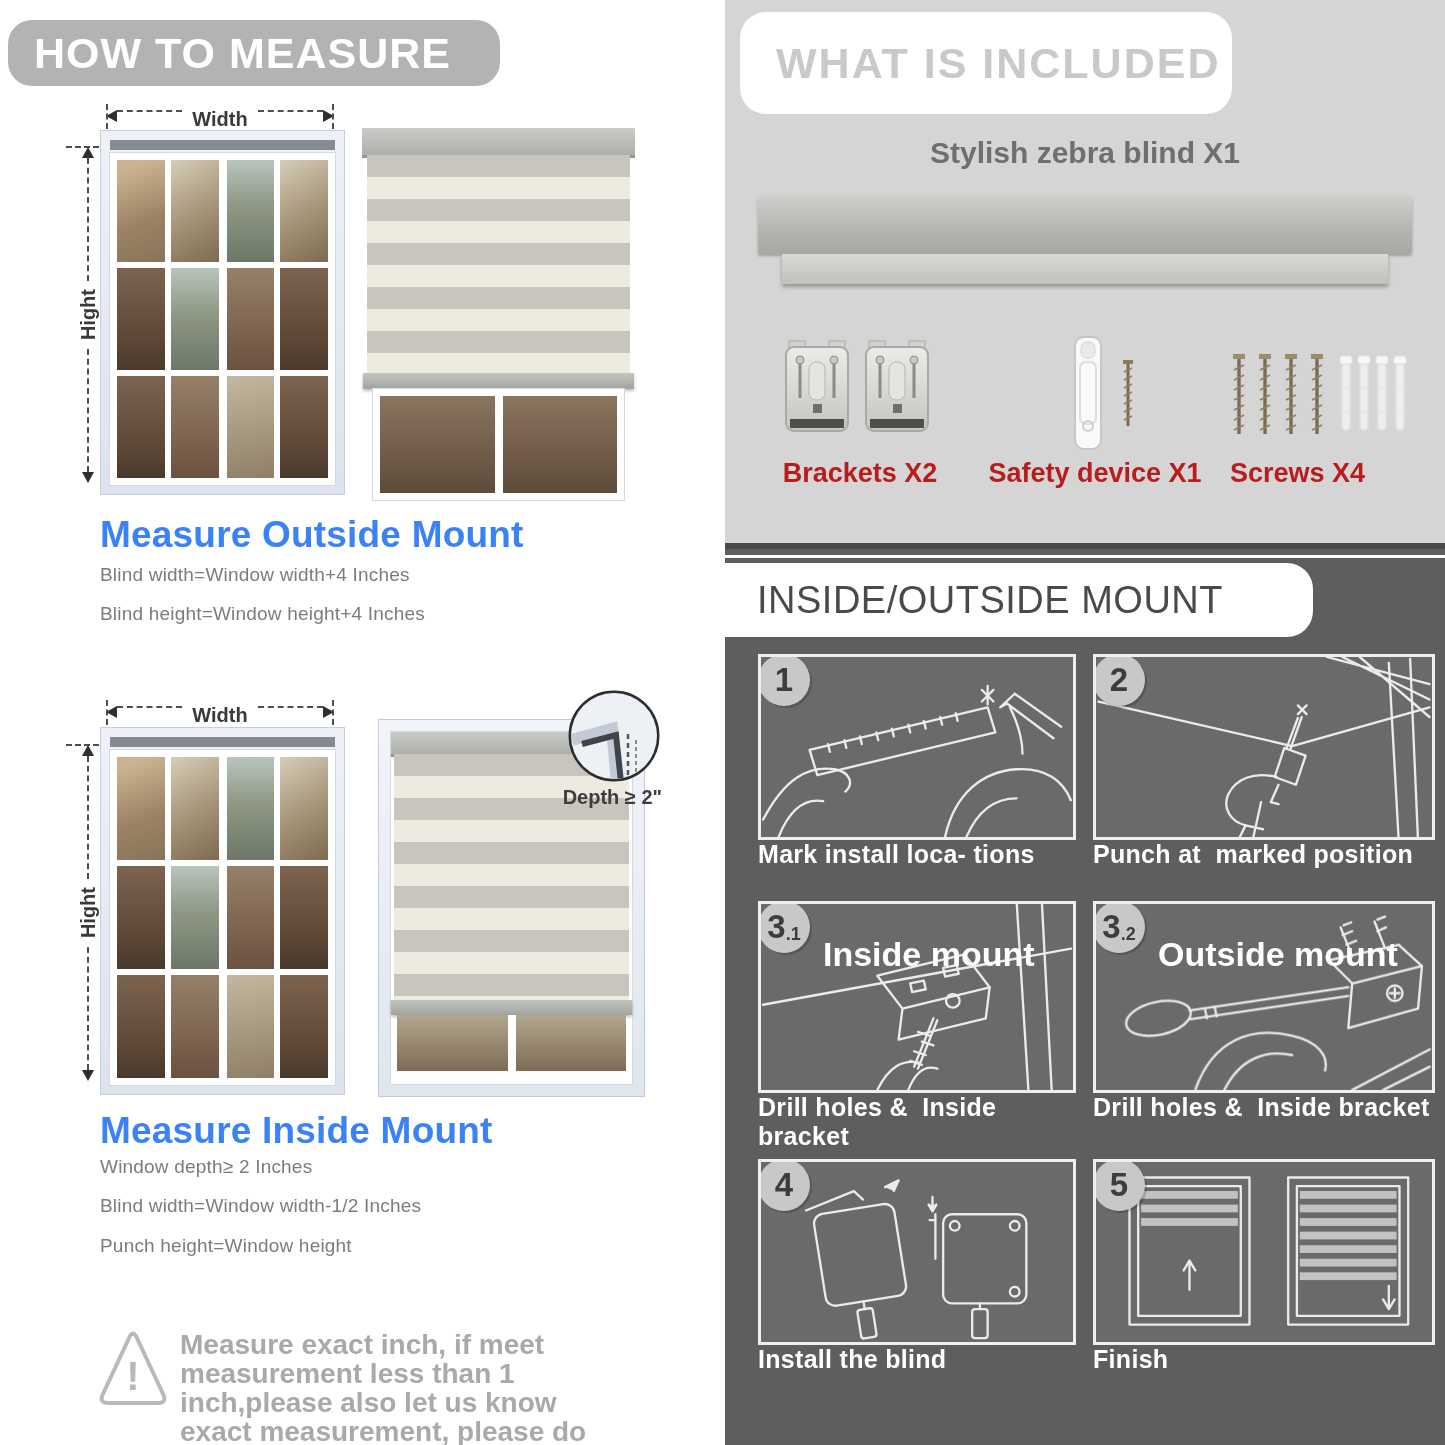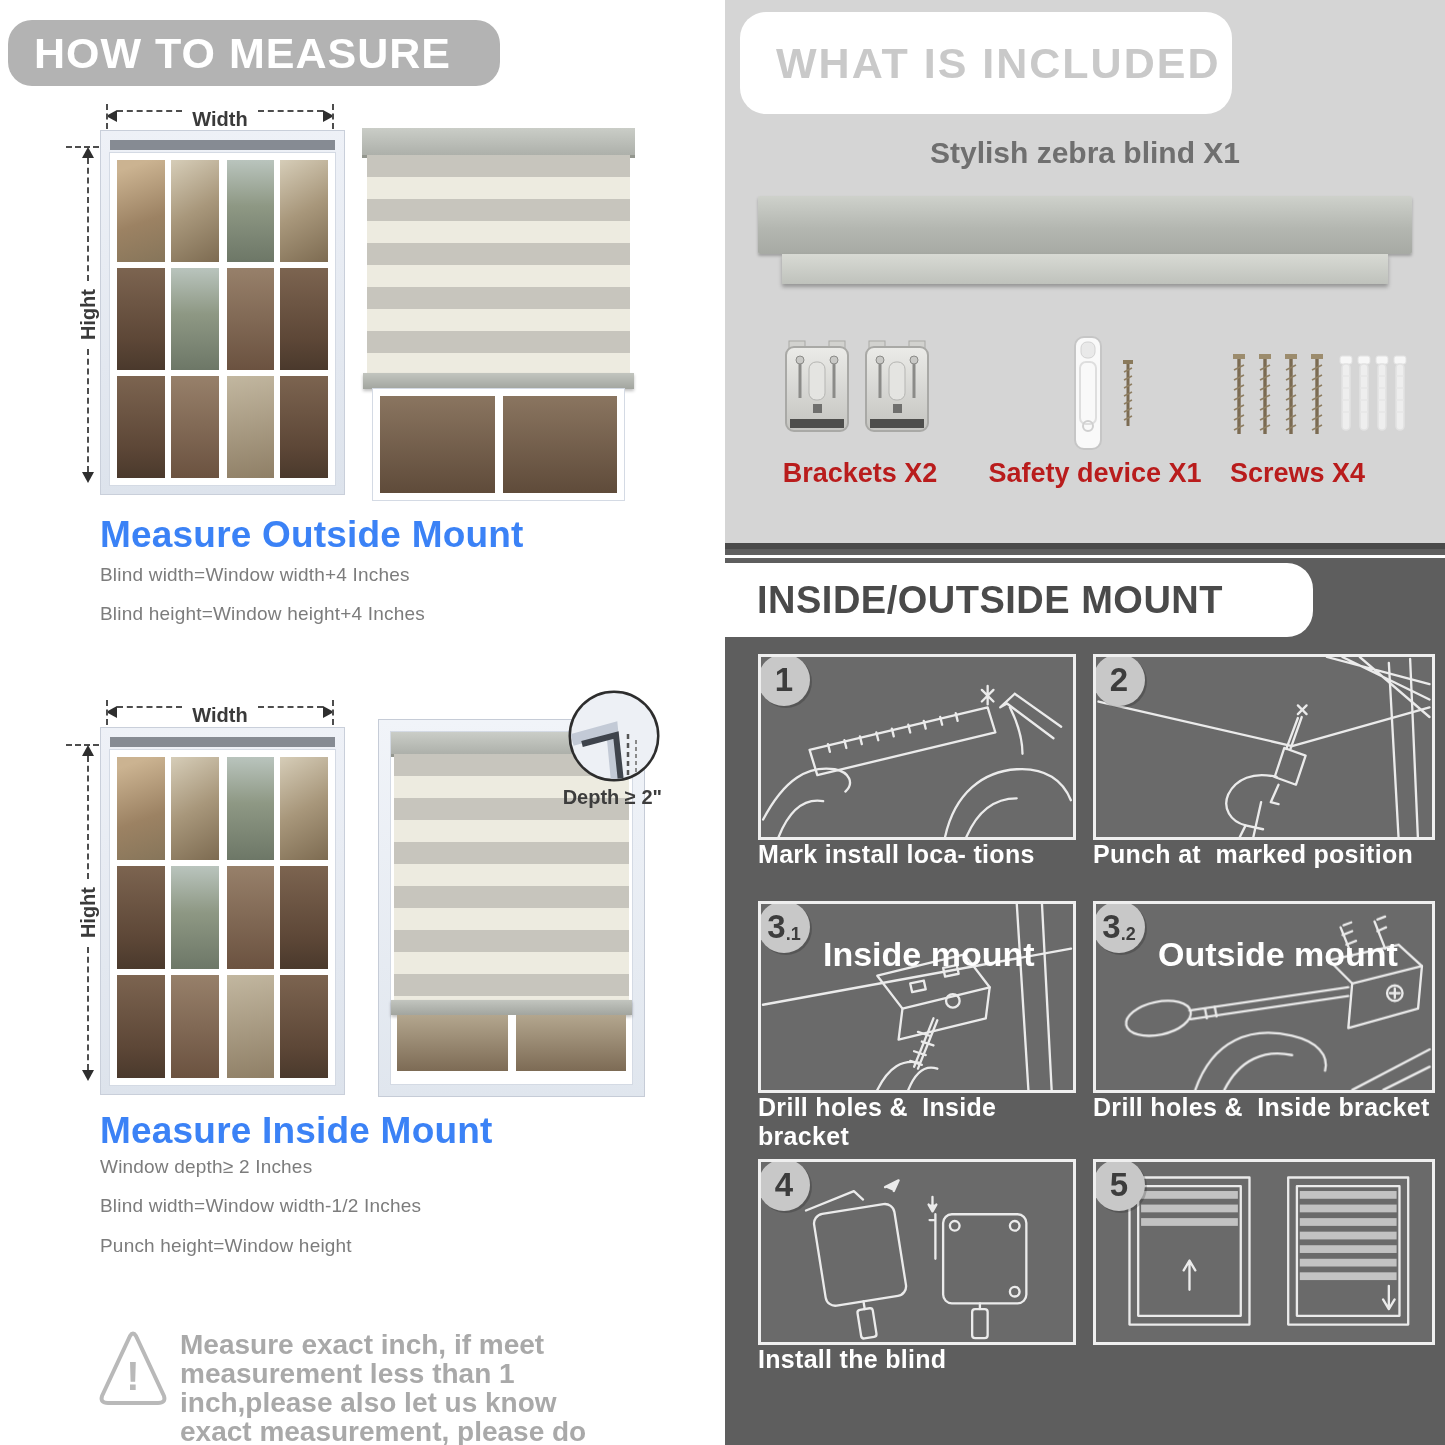--- a/index.html
+++ b/index.html
@@ -59,21 +59,21 @@
   .wi-header{left:15px;top:12px;width:492px;height:102px;background:#fff;border-radius:26px;
     color:#c9c9c9;font-weight:bold;font-size:43px;line-height:102px;padding-left:36px;letter-spacing:2px;box-sizing:border-box;}
   .included-subtitle{top:136px;left:0;width:720px;text-align:center;font-size:30px;font-weight:bold;color:#6f6f6f;}
   .rail-main{left:33px;top:196px;width:654px;height:58px;background:linear-gradient(180deg,#ced1cb,#b4b7b1 55%,#a7aaa4);border-radius:2px;box-shadow:0 2px 3px rgba(0,0,0,.25);}
   .rail-lip{left:57px;top:254px;width:606px;height:30px;background:linear-gradient(180deg,#d8dad4,#bfc2bc);box-shadow:0 3px 4px rgba(0,0,0,.3);}
   .item-label{top:458px;font-size:27px;font-weight:bold;color:#b91c1c;text-align:center;}
 
   .right-bottom{left:725px;top:543px;width:720px;height:902px;background:#5e5e5e;border-top:6px solid #4a4a4a;box-sizing:border-box;}
   .rb-whiteline{left:0;top:6px;width:720px;height:3px;background:#fdfdfd;}
   .iom-header{left:0;top:14px;width:588px;height:74px;background:#fff;border-radius:0 26px 26px 0;
-    color:#4a4a4a;font-weight:bold;font-size:38px;line-height:74px;padding-left:32px;letter-spacing:.5px;box-sizing:border-box;}
+    color:#4a4a4a;font-weight:normal;font-size:38px;line-height:74px;padding-left:32px;letter-spacing:.5px;box-sizing:border-box;}
   .step{position:absolute;}
   .panel{position:relative;background:#6a6a6a;border:3px solid #efefef;box-sizing:border-box;overflow:hidden;}
   .panel svg.art{position:absolute;left:0;top:0;width:100%;height:100%;}
   .badge{position:absolute;left:-3px;top:-3px;width:52px;height:52px;border-radius:50%;background:#c8c8c8;
     display:flex;align-items:center;justify-content:center;color:#3d3d3d;font-weight:bold;font-size:33px;
     box-shadow:2px 2px 0 rgba(0,0,0,.18);z-index:2;}
   .badge .sub{font-size:18px;margin-top:14px;}
   .panel-label{position:absolute;left:62px;top:31px;color:#fff;font-weight:bold;font-size:34px;z-index:2;}
   .caption{color:#fff;font-weight:bold;font-size:25px;letter-spacing:.3px;white-space:pre-wrap;}
   .lineart{stroke:#f2f2f2;stroke-width:2.4;fill:none;stroke-linecap:round;stroke-linejoin:round;opacity:.95;}
@@ -478,14 +478,15 @@
             <rect x="208" y="86" width="100" height="8"></rect>
             <rect x="208" y="100" width="100" height="8"></rect>
           <rect x="208" y="114" width="100" height="8"></rect>
         </g>
         <g class="lineart">
           <path d="M94,132 L94,102 m-6,10 l6,-10 l6,10"></path>
           <path d="M300,128 L300,152 m-6,-10 l6,10 l6,-10"></path>
         </g>
       </svg>
     </div>
+    <div class="caption">Finish</div>
   </div>
 </div>
 
 </body></html>

